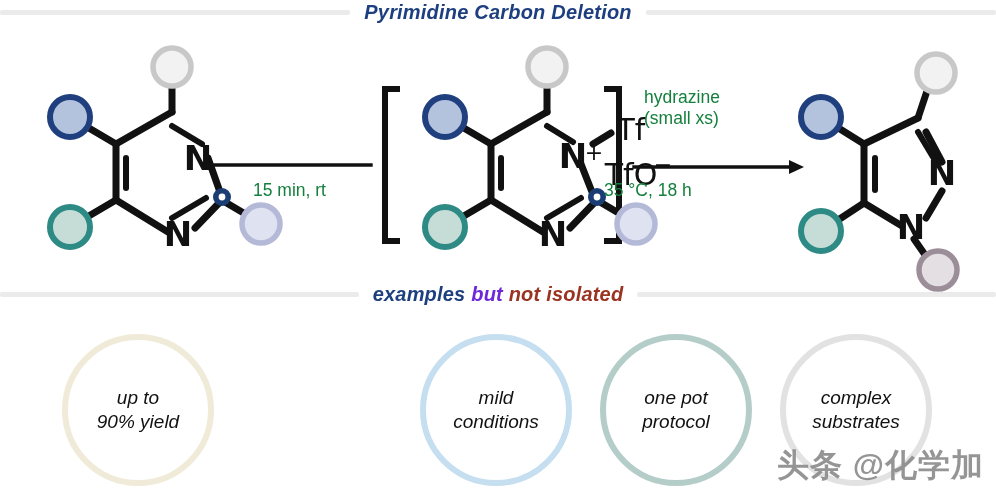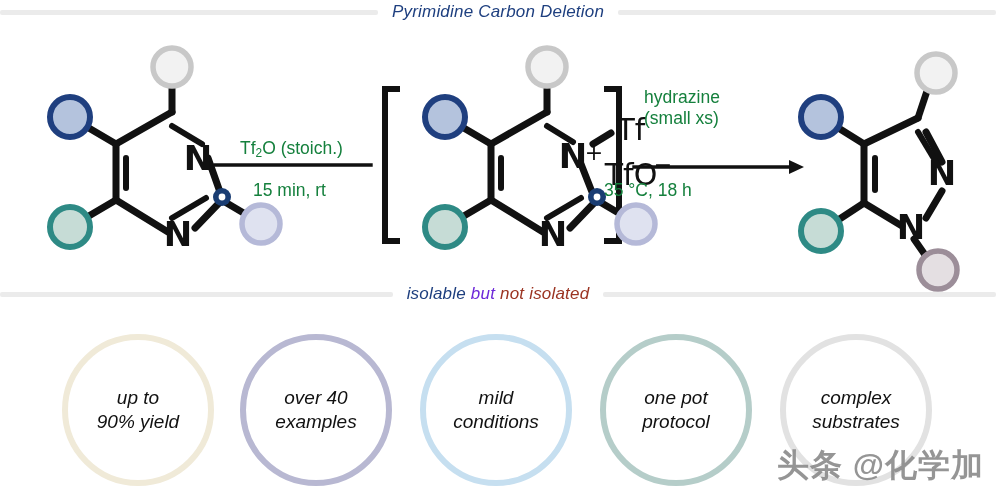--- a/index.html
+++ b/index.html
@@ -29,22 +29,22 @@
   .band .rule {
     flex: 1 1 auto;
     height: 5px;
     background: #ebebeb;
     border-radius: 2px;
   }
   .band .band-title {
     flex: 0 0 auto;
     white-space: nowrap;
     font-style: italic;
-    font-weight: normal;
-    font-size: 17px;
+    font-weight: bold;
+    font-size: 20px;
     letter-spacing: 0.2px;
   }
   #band-top { top: 0px; height: 24px; }
   #band-mid { top: 282px; height: 24px; }
 
   .title-blue  { color: #1e3f7f; }
   .title-black { color: #6d28d9; }
   .title-red   { color: #9b3321; }
 
   
@@ -151,21 +151,20 @@
 
     <circle cx="152" cy="27" r="19" fill="#f2f2f2" stroke="#c8c8c8" stroke-width="5.5"></circle>
     <circle cx="50" cy="77" r="20" fill="#b4c3dd" stroke="#1f3f7f" stroke-width="6"></circle>
     <circle cx="50" cy="187" r="20" fill="#c6dcd6" stroke="#2e8a85" stroke-width="6"></circle>
     <circle cx="241" cy="184" r="19" fill="#dfe2f0" stroke="#b5b9d8" stroke-width="5.5"></circle>
   </svg>
 
   <svg class="mol-svg" style="left:213px; top:125px;" width="160" height="20" viewBox="0 0 160 20">
     <line x1="2" y1="10" x2="158" y2="10" stroke="#111111" stroke-width="3.4" stroke-linecap="square"></line>
   </svg>
-  <div class="cond" style="left:240px; top:108px;">Tf<sub>2</sub>O (stoich.)</div>
   <div class="cond" style="left:253px; top:150px;">15 min, rt</div>
 
   <svg class="mol-svg" style="left:378px; top:55px;" width="26" height="160" viewBox="0 0 26 160">
     <path d="M22 4 L7 4 L7 156 L22 156" fill="none" stroke="#111111" stroke-width="6" stroke-linejoin="miter"></path>
   </svg>
 
   <svg class="mol-svg" style="left:600px; top:55px;" width="26" height="160" viewBox="0 0 26 160">
     <path d="M4 4 L19 4 L19 156 L4 156" fill="none" stroke="#111111" stroke-width="6" stroke-linejoin="miter"></path>
   </svg>
 
@@ -239,34 +238,30 @@
     <circle cx="146" cy="33" r="19" fill="#f2f2f2" stroke="#c8c8c8" stroke-width="5.5"></circle>
     <circle cx="31" cy="77" r="20" fill="#b4c3dd" stroke="#1f3f7f" stroke-width="6"></circle>
     <circle cx="31" cy="191" r="20" fill="#c6dcd6" stroke="#2e8a85" stroke-width="6"></circle>
     <circle cx="148" cy="230" r="19" fill="#e4dfe2" stroke="#9c8e99" stroke-width="5.5"></circle>
   </svg>
 </div>
 
 <div class="band" id="band-mid">
   <div class="rule" style="background: rgb(235, 235, 235);"></div>
   <div class="band-title">
-    <span class="title-blue">isolable</span><span>&nbsp;</span><span class="title-black">but</span><span>&nbsp;</span><span class="title-red">not isolated</span>
+    <span class="title-blue">examples</span><span>&nbsp;</span><span class="title-black">but</span><span>&nbsp;</span><span class="title-red">not isolated</span>
   </div>
   <div class="rule" style="background: rgb(235, 235, 235);"></div>
 </div>
 
 <div id="features">
   <div class="feature" style="left: 62px; top: 4px; border-color: rgb(240, 234, 216);">
     <div class="feature-label">up to
 90% yield</div>
   </div>
-  <div class="feature" style="left: 240px; top: 4px; border-color: rgb(184, 184, 210);">
-    <div class="feature-label">over 40
-examples</div>
-  </div>
   <div class="feature" style="left: 420px; top: 4px; border-color: rgb(198, 223, 240);">
     <div class="feature-label">mild
 conditions</div>
   </div>
   <div class="feature" style="left: 600px; top: 4px; border-color: rgb(181, 205, 201);">
     <div class="feature-label">one pot
 protocol</div>
   </div>
   <div class="feature" style="left: 780px; top: 4px; border-color: rgb(226, 226, 226);">
     <div class="feature-label">complex

